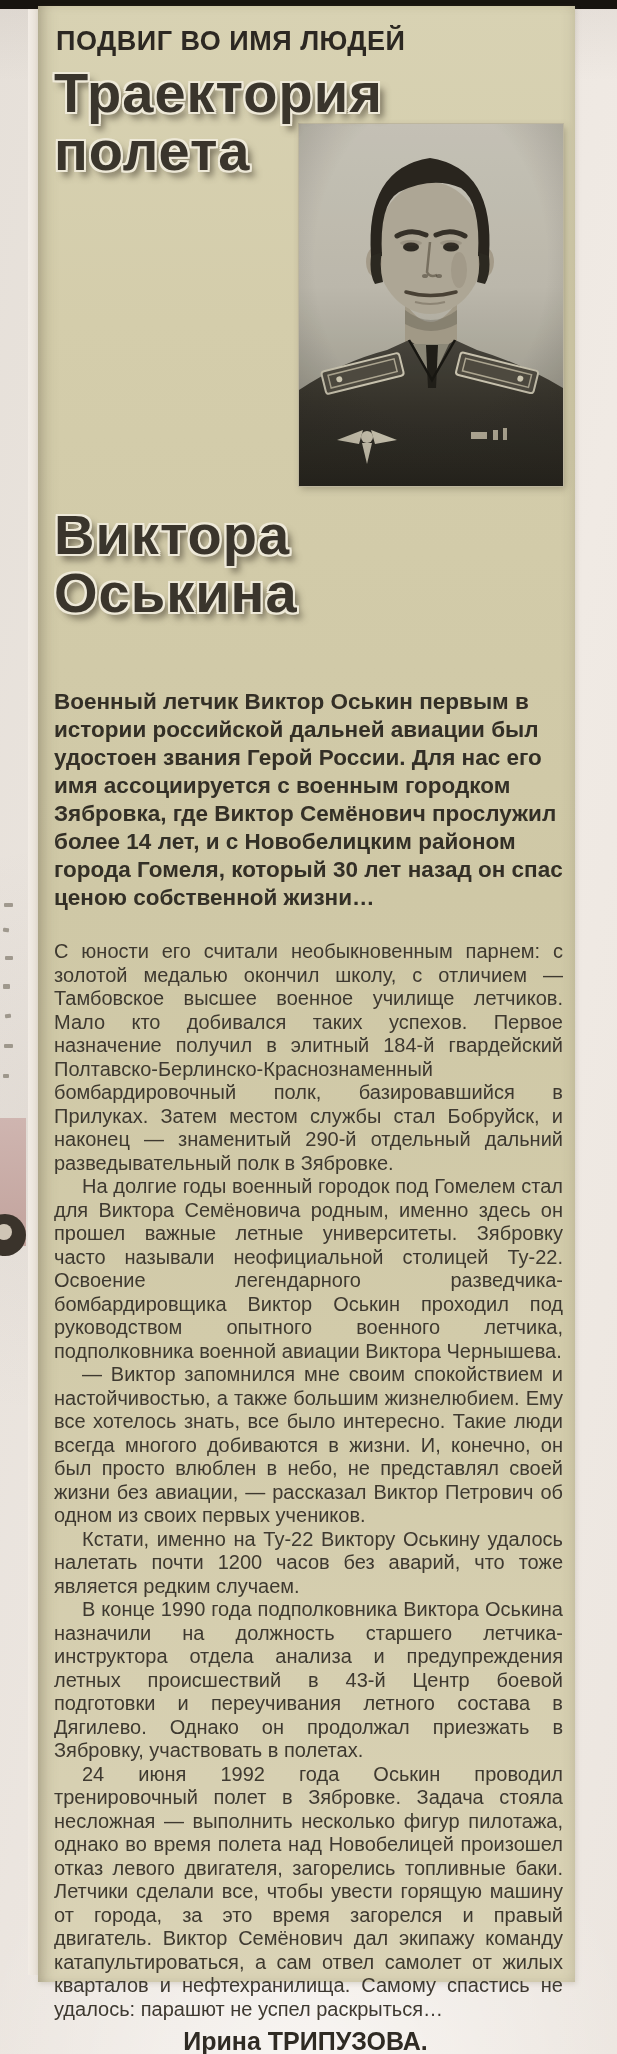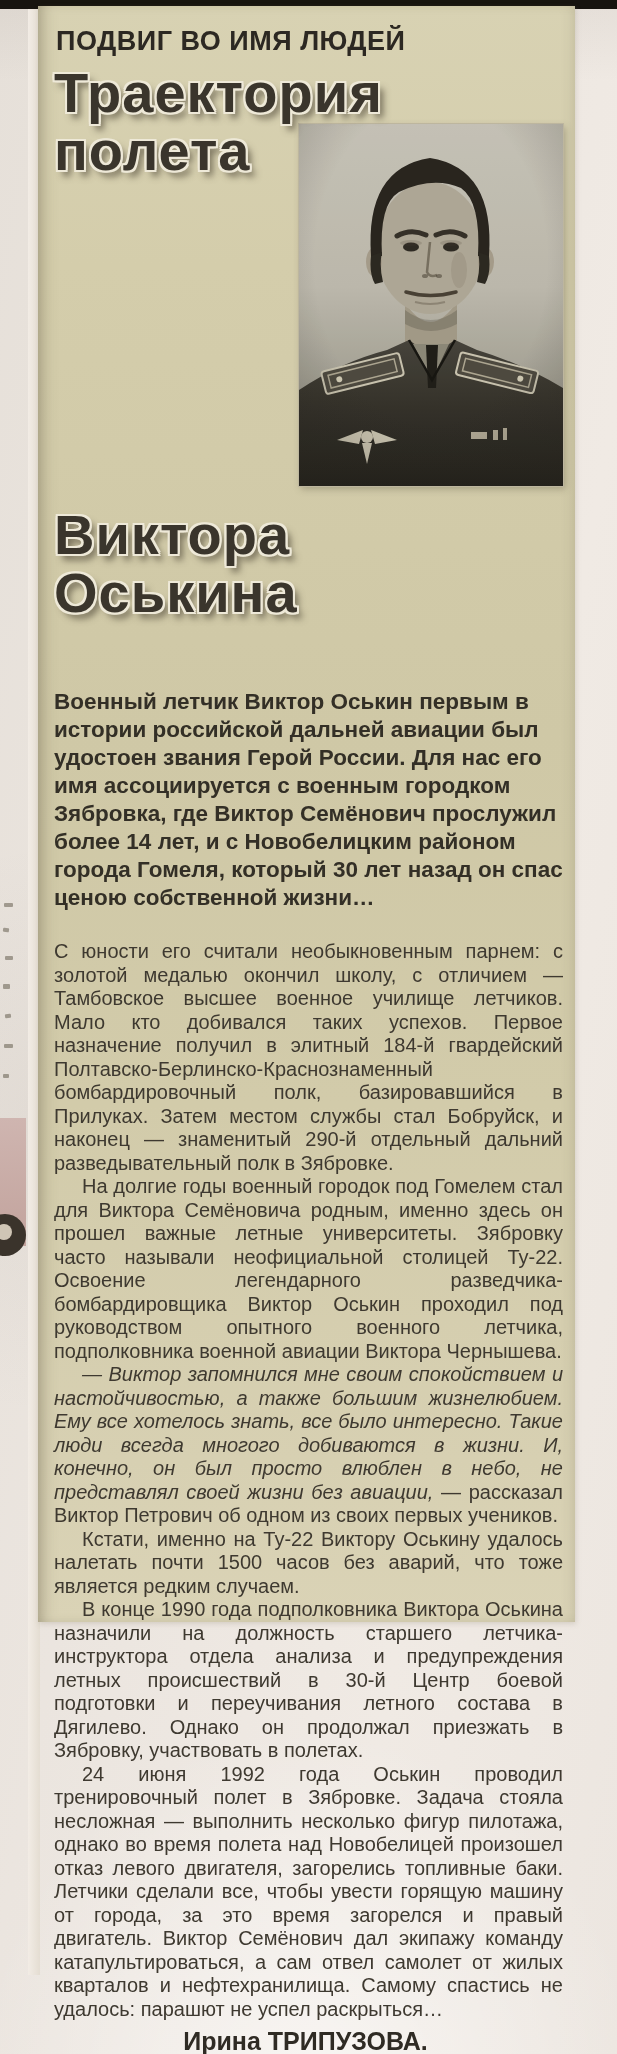--- a/index.html
+++ b/index.html
@@ -14,21 +14,21 @@
       radial-gradient(90% 30% at 50% 102%, rgba(255,255,255,.55), rgba(255,255,255,0) 60%),
       radial-gradient(60% 20% at 10% 55%, rgba(120,110,100,.08), rgba(120,110,100,0) 70%),
       linear-gradient(180deg, rgba(140,130,120,.10) 0%, rgba(140,130,120,0) 4%);
   }
   .scan-top-edge{position:absolute;left:0;top:0;width:617px;height:9px;background:#17140f;}
   .edge-white{position:absolute;left:28px;top:9px;width:12px;height:1966px;
     background:linear-gradient(90deg,#f2ece5,#e4ddd2);}
 
   
   .clipping{
-    position:absolute;left:38px;top:6px;width:537px;height:1616px;
+    position:absolute;left:38px;top:6px;width:537px;height:1976px;
     box-sizing:border-box;padding:20px 12px 16px 16px;
     background:linear-gradient(180deg,#d8d2b3 0%,#d4cdab 16%,#cfc8a6 45%,#d2cbaa 68%,#d7d0b2 90%,#dad3b6 100%);
     box-shadow:inset 12px 0 16px -10px rgba(96,88,66,.5),
                inset -8px 0 14px -8px rgba(120,112,90,.28),
                1px 2px 5px rgba(140,130,110,.25);
   }
   .kicker{
     font-size:27px;font-weight:bold;color:#2c2822;letter-spacing:.5px;
     line-height:30px;margin:0 0 8px 2px;
   }
@@ -49,21 +49,21 @@
 
   .lead{
     font-weight:bold;font-size:22.5px;line-height:28px;color:#332f26;
     margin:66px 0 16px 0;
   }
   .body-copy{color:#3e3930;}
   .body-p{
     font-size:20px;line-height:23.5px;margin:0;text-align:justify;text-indent:28px;
   }
   .body-p.first{margin-top:28px;text-indent:0;}
-  .quote-italic{font-style:italic;}
+  .quote-italic{}
   .byline{
     font-size:25px;font-weight:bold;color:#2f2b24;text-align:center;
     margin:6px 6px 0 0;padding-bottom:12px;
   }
 
   
   .m-dash{position:absolute;background:#665f50;border-radius:1px;opacity:.55;}
   .margin-fragment{
     position:absolute;left:0;top:1118px;width:26px;height:128px;
     background:linear-gradient(180deg,#cfb5b0,#c2a39d);overflow:visible;
@@ -188,20 +188,20 @@
     <span class="headline-line">Виктора</span>
     <span class="headline-line">Оськина</span>
   </div>
 
   <p class="lead">Военный летчик Виктор Оськин первым в истории российской дальней авиации был удостоен звания Герой России. Для нас его имя ассоциируется с военным городком Зябровка, где Виктор Семёнович прослужил более 14 лет, и с Новобелицким районом города Гомеля, который 30 лет назад он спас ценою собственной жизни…</p>
 
   <div class="body-copy">
     <p class="body-p first">С юности его считали необыкновенным парнем: с золотой медалью окончил школу, с отличием — Тамбовское высшее военное училище летчиков. Мало кто добивался таких успехов. Первое назначение получил в элитный 184-й гвардейский Полтавско-Берлинско-Краснознаменный бомбардировочный полк, базировавшийся в Прилуках. Затем местом службы стал Бобруйск, и наконец — знаменитый 290-й отдельный дальний разведывательный полк в Зябровке.</p>
     <p class="body-p">На долгие годы военный городок под Гомелем стал для Виктора Семёновича родным, именно здесь он прошел важные летные университеты. Зябровку часто называли неофициальной столицей Ту-22. Освоение легендарного разведчика-бомбардировщика Виктор Оськин проходил под руководством опытного военного летчика, подполковника военной авиации Виктора Чернышева.</p>
     <p class="body-p"><span class="quote-italic">— Виктор запомнился мне своим спокойствием и настойчивостью, а также большим жизнелюбием. Ему все хотелось знать, все было интересно. Такие люди всегда многого добиваются в жизни. И, конечно, он был просто влюблен в небо, не представлял своей жизни без авиации,</span><span> — рассказал Виктор Петрович об одном из своих первых учеников.</span></p>
-    <p class="body-p">Кстати, именно на Ту-22 Виктору Оськину удалось налетать почти 1500 часов без аварий, что тоже является редким случаем.</p>
-    <p class="body-p">В конце 1990 года подполковника Виктора Оськина назначили на должность старшего летчика-инструктора отдела анализа и предупреждения летных происшествий в 30-й Центр боевой подготовки и переучивания летного состава в Дягилево. Однако он продолжал приезжать в Зябровку, участвовать в полетах.</p>
+    <p class="body-p">Кстати, именно на Ту-22 Виктору Оськину удалось налетать почти 1200 часов без аварий, что тоже является редким случаем.</p>
+    <p class="body-p">В конце 1990 года подполковника Виктора Оськина назначили на должность старшего летчика-инструктора отдела анализа и предупреждения летных происшествий в 43-й Центр боевой подготовки и переучивания летного состава в Дягилево. Однако он продолжал приезжать в Зябровку, участвовать в полетах.</p>
     <p class="body-p">24 июня 1992 года Оськин проводил тренировочный полет в Зябровке. Задача стояла несложная — выполнить несколько фигур пилотажа, однако во время полета над Новобелицей произошел отказ левого двигателя, загорелись топливные баки. Летчики сделали все, чтобы увести горящую машину от города, за это время загорелся и правый двигатель. Виктор Семёнович дал экипажу команду катапультироваться, а сам отвел самолет от жилых кварталов и нефтехранилища. Самому спастись не удалось: парашют не успел раскрыться…</p>
   </div>
 
   <div class="byline">Ирина ТРИПУЗОВА.</div>
 
 </div>
 
 </body></html>

